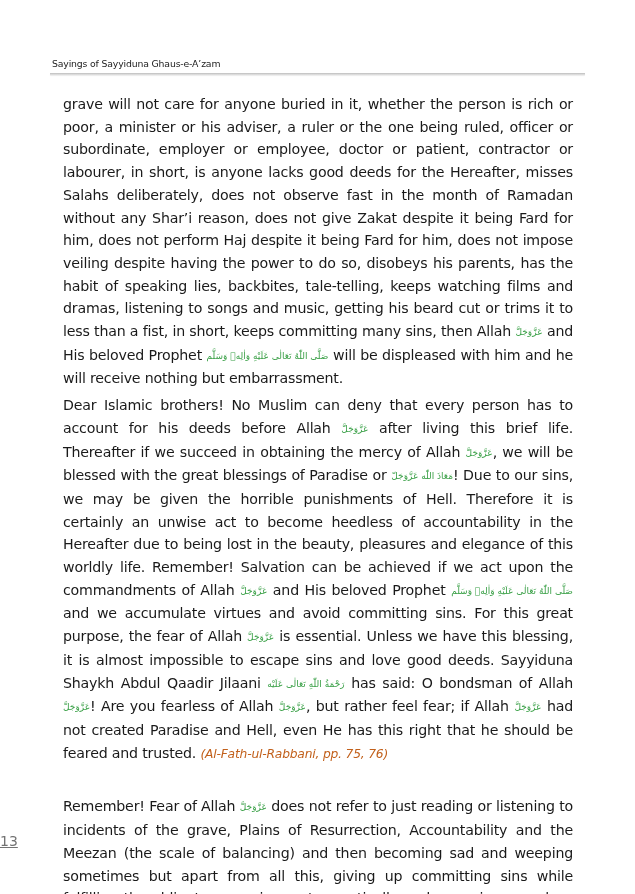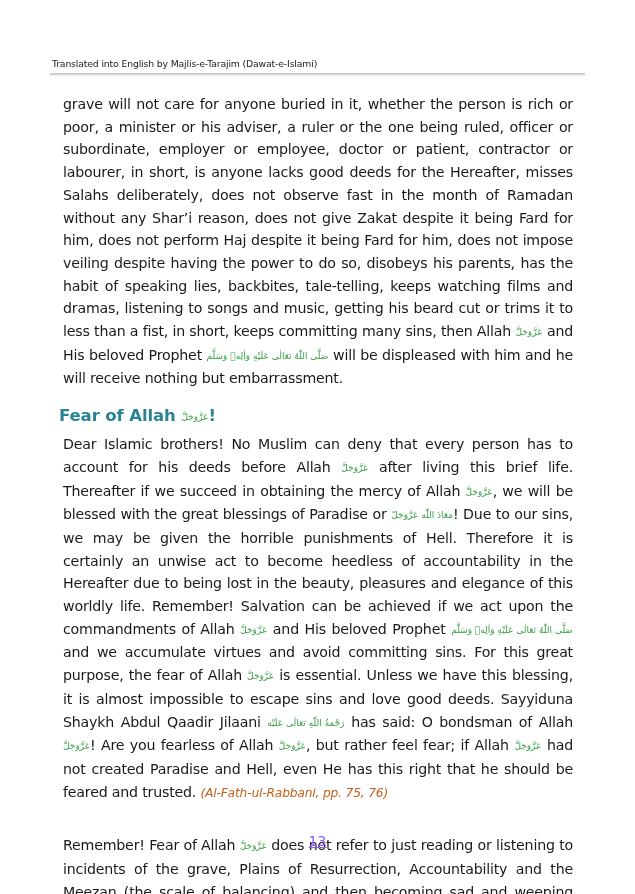--- a/index.html
+++ b/index.html
@@ -6,35 +6,34 @@
     body { width: 635px; height: 894px; position: relative; overflow: hidden; font-family: "DejaVu Sans", sans-serif; color: #1a1a1a; }
     .header { position: absolute; left: 52px; right: 52px; top: 58px; height: 16px; display: flex; justify-content: space-between; font-size: 9.3px; color: #222; letter-spacing: -0.15px; }
     .header-rule { position: absolute; left: 50px; right: 50px; top: 73px; height: 2px; background: linear-gradient(#bdbdbd, #e6e6e6); box-shadow: 0 1px 1px rgba(0,0,0,0.08); }
     .content { position: absolute; left: 59px; width: 518px; top: 89px; }
     .para { font-size: 14.2px; line-height: 22.7px; text-align: justify; letter-spacing: -0.2px; margin: 4px; }
     .arabic { color: #3aa047; font-size: 9px; font-family: "DejaVu Sans", sans-serif; direction: rtl; unicode-bidi: isolate; display: inline-block; vertical-align: 1px; letter-spacing: 0; }
     .heading { font-size: 16.5px; font-weight: bold; color: #2a8496; margin: 14px 0 3px 0; line-height: 24px; letter-spacing: -0.1px; }
     .heading .arabic { font-weight: normal; }
     .ref { color: #c2601b; font-style: italic; font-size: 12.3px; }
     .gap { height: 22px; }
-    .page-number { position: absolute; left: 0; right: 0; top: 833px; text-align: center; font-size: 14px; color: #8b5cf6; text-decoration: underline; }
+    .page-number { position: absolute; left: 0; right: 0; top: 833px; font-size: 14px; color: #737373; text-decoration: underline; }
   </style>
 </head>
 <body>
 
 <div class="header">
-  <span>Translated into English by Majlis-e-Tarajim (Dawat-e-Islami)</span>
+  <span>Sayings of Sayyiduna Ghaus-e-A’zam</span>
 </div>
 <div class="header-rule"></div>
 
 <div class="content">
 
   <p class="para"><span>grave will not care for anyone buried in it, whether the person is rich or poor, a minister or his adviser, a ruler or the one being ruled, officer or subordinate, employer or employee, doctor or patient, contractor or labourer, in short, is anyone lacks good deeds for the Hereafter, misses Salahs deliberately, does not observe fast in the month of Ramadan without any Shar’i reason, does not give Zakat despite it being Fard for him, does not perform Haj despite it being Fard for him, does not impose veiling despite having the power to do so, disobeys his parents, has the habit of speaking lies, backbites, tale-telling, keeps watching films and dramas, listening to songs and music, getting his beard cut or trims it to less than a fist, in short, keeps committing many sins, then Allah </span><span class="arabic">عَزَّوَجَلَّ</span><span> and His beloved Prophet </span><span class="arabic">صَلَّى اللّٰهُ تَعَالٰى عَلَيْهِ وَاٰلِهٖ وَسَلَّم</span><span> will be displeased with him and he will receive nothing but embarrassment.</span></p>
 
-  <div class="heading"><span>Fear of Allah </span><span class="arabic">عَزَّوَجَلَّ</span><span>!</span></div>
 
   <p class="para"><span>Dear Islamic brothers! No Muslim can deny that every person has to account for his deeds before Allah </span><span class="arabic">عَزَّوَجَلَّ</span><span> after living this brief life. Thereafter if we succeed in obtaining the mercy of Allah </span><span class="arabic">عَزَّوَجَلَّ</span><span>, we will be blessed with the great blessings of Paradise or </span><span class="arabic">مَعَاذَ اللّٰه عَزَّوَجَلّ</span><span>! Due to our sins, we may be given the horrible punishments of Hell. Therefore it is certainly an unwise act to become heedless of accountability in the Hereafter due to being lost in the beauty, pleasures and elegance of this worldly life. Remember! Salvation can be achieved if we act upon the commandments of Allah </span><span class="arabic">عَزَّوَجَلَّ</span><span> and His beloved Prophet </span><span class="arabic">صَلَّى اللّٰهُ تَعَالٰى عَلَيْهِ وَاٰلِهٖ وَسَلَّم</span><span> and we accumulate virtues and avoid committing sins. For this great purpose, the fear of Allah </span><span class="arabic">عَزَّوَجَلَّ</span><span> is essential. Unless we have this blessing, it is almost impossible to escape sins and love good deeds. Sayyiduna Shaykh Abdul Qaadir Jilaani </span><span class="arabic">رَحْمَةُ اللّٰهِ تَعَالٰى عَلَيْه</span><span> has said: O bondsman of Allah </span><span class="arabic">عَزَّوَجَلَّ</span><span>! Are you fearless of Allah </span><span class="arabic">عَزَّوَجَلَّ</span><span>, but rather feel fear; if Allah </span><span class="arabic">عَزَّوَجَلَّ</span><span> had not created Paradise and Hell, even He has this right that he should be feared and trusted. </span><span class="ref">(Al-Fath-ul-Rabbani, pp. 75, 76)</span></p>
 
   <div class="gap"></div>
 
   <p class="para"><span>Remember! Fear of Allah </span><span class="arabic">عَزَّوَجَلَّ</span><span> does not refer to just reading or listening to incidents of the grave, Plains of Resurrection, Accountability and the Meezan (the scale of balancing) and then becoming sad and weeping sometimes but apart from all this, giving up committing sins while fulfilling the obligatory requirements practically and engaging ourselves in obeying Allah </span></p>
 
 </div>
 
 <div class="page-number">13</div>

